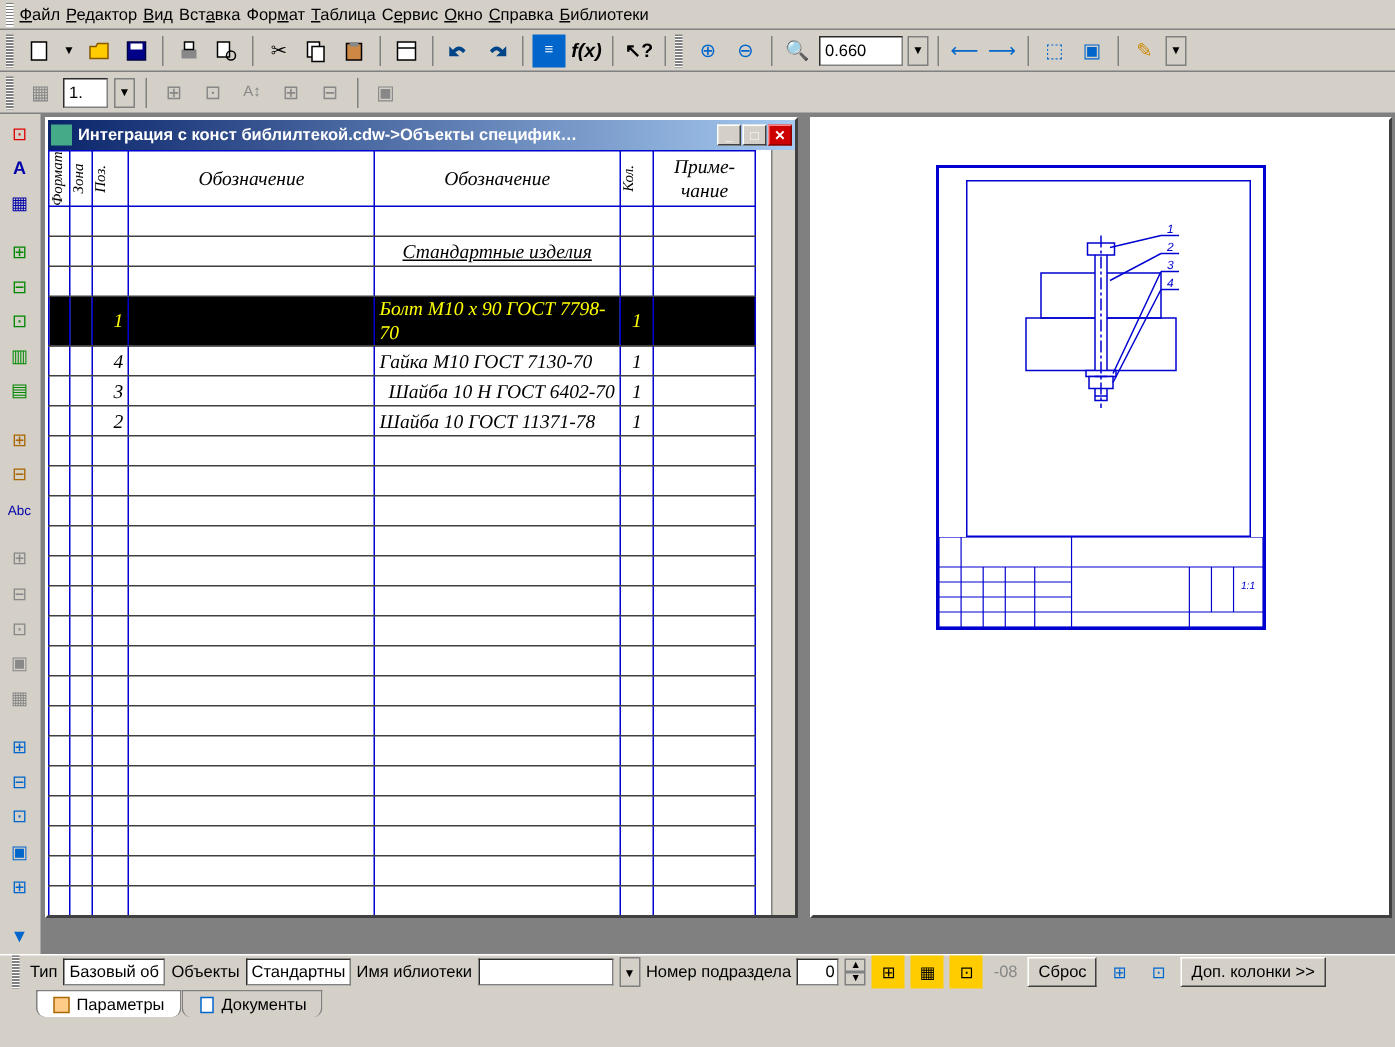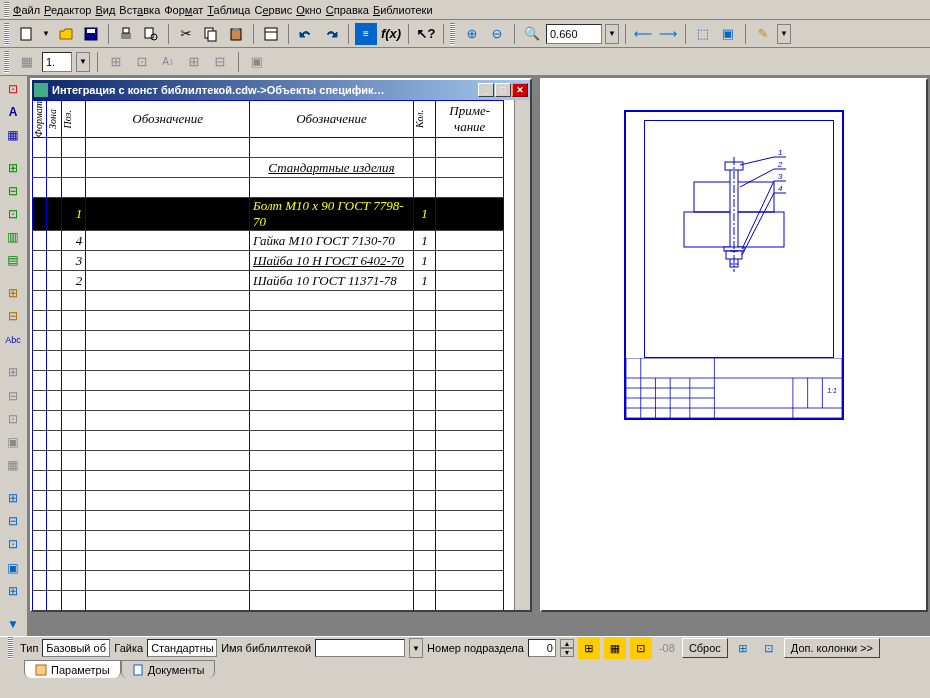--- a/index.html
+++ b/index.html
@@ -314,21 +314,21 @@
                   <td></td>
                   <td style="text-align:left;">Гайка М10 ГОСТ 7130-70</td>
                   <td>1</td>
                   <td></td>
                 </tr>
                 <tr>
                   <td></td>
                   <td></td>
                   <td style="text-align:right;">3</td>
                   <td></td>
-                  <td style="text-align:left;text-decoration:underline;">Шайба 10 Н ГОСТ 6402-70</td>
+                  <td style="text-align:right;">Шайба 10 Н ГОСТ 6402-70</td>
                   <td>1</td>
                   <td></td>
                 </tr>
                 <tr>
                   <td></td>
                   <td></td>
                   <td style="text-align:right;">2</td>
                   <td></td>
                   <td style="text-align:left;">Шайба 10 ГОСТ 11371-78</td>
                   <td>1</td>
@@ -552,23 +552,23 @@
       </div>
     </div>
   </div>
 </div>
 
 <div class="bottom-panel">
   <div class="params-row">
     <div class="tb-grip"></div>
     <span class="param-label">Тип</span>
     <input class="param-field" style="width: 68px;" value="Базовый об">
-    <span class="param-label">Гайка</span>
+    <span class="param-label">Объекты</span>
     <input class="param-field" style="width: 70px;" value="Стандартны">
-    <span class="param-label">Имя библилтекой</span>
+    <span class="param-label">Имя иблиотеки</span>
     <input class="param-field" style="width: 90px;" value="">
     <div class="tb-dropdown-btn">▼</div>
     <span class="param-label">Номер подраздела</span>
     <input class="param-spin" value="0" style="">
     <div style="display:flex;flex-direction:column;">
       <div style="width:14px;height:9px;font-size:7px;border:1px solid #808080;text-align:center;line-height:7px;">▲</div>
       <div style="width:14px;height:9px;font-size:7px;border:1px solid #808080;text-align:center;line-height:7px;">▼</div>
     </div>
     <div class="param-icon-btn" style="background:#fc0;">⊞</div>
     <div class="param-icon-btn" style="background:#fc0;">▦</div>

